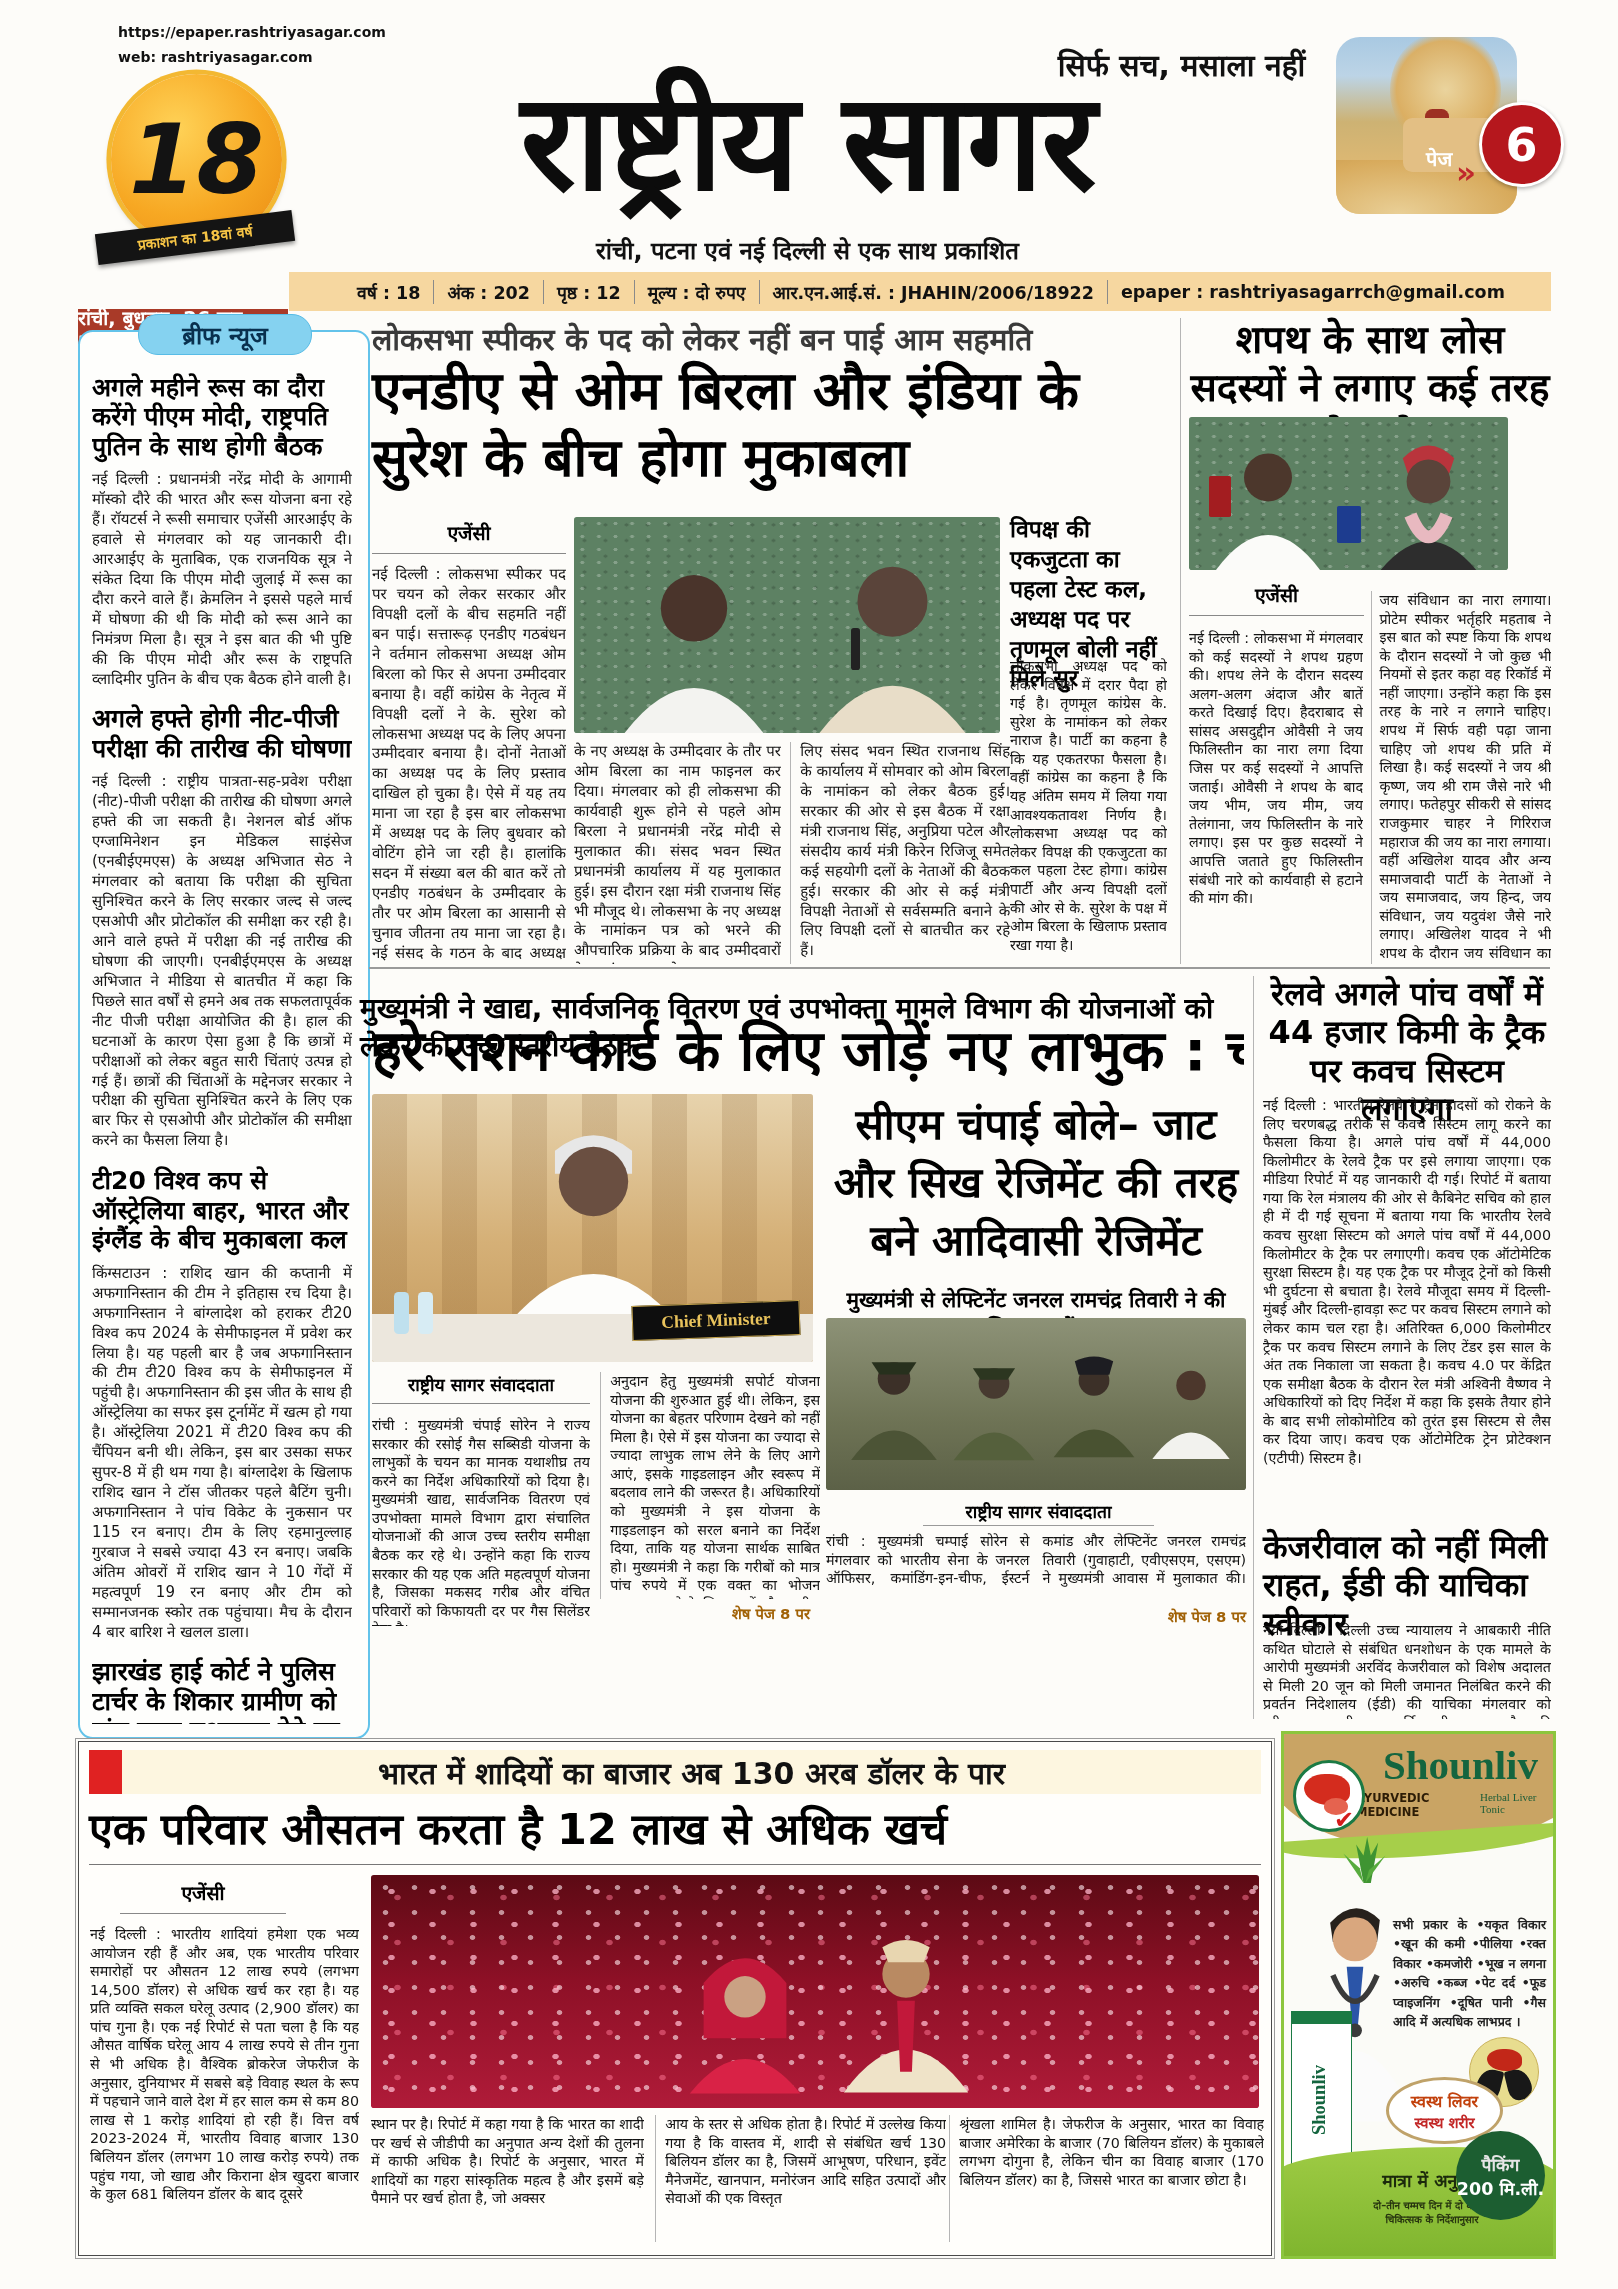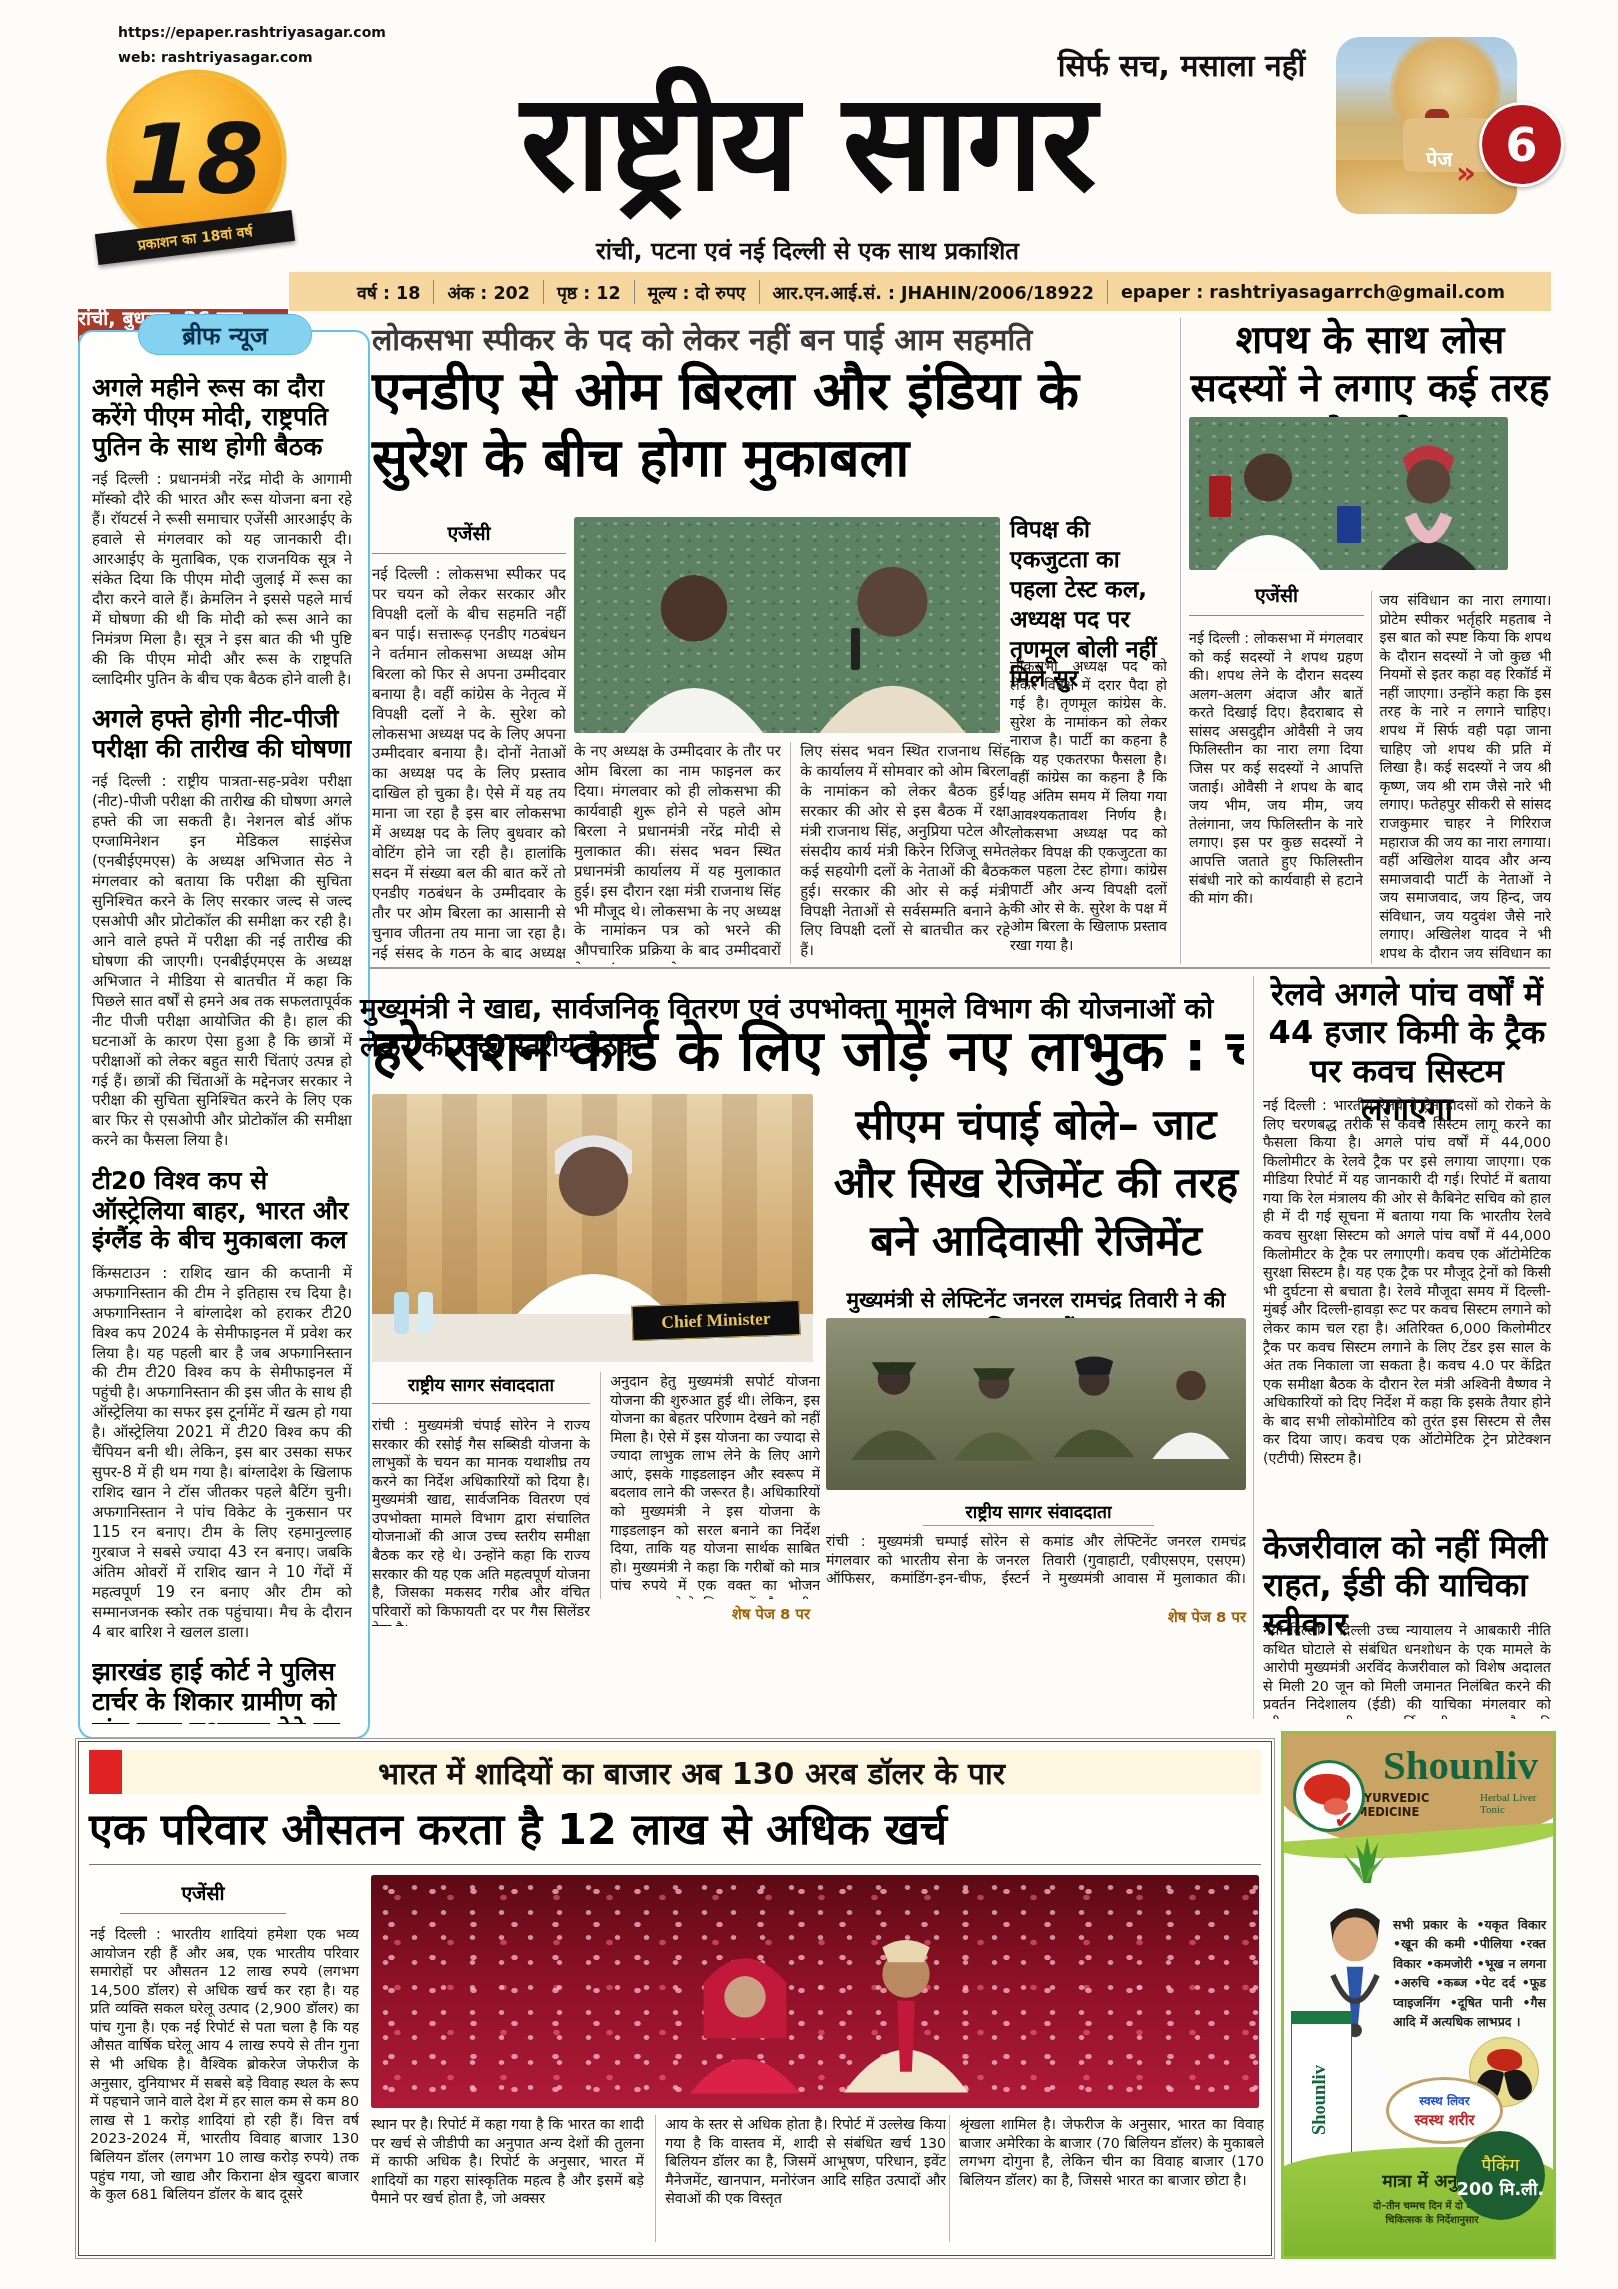--- a/index.html
+++ b/index.html
@@ -283,35 +283,35 @@
 
     <div class="abs" style="left:185px;top:303px;width:68px;height:68px;border-radius:50%;background:#e8dd8f;border:1.8px solid #c9b25a;overflow:hidden;">
       <div class="abs" style="left:16.6px;top:11px;width:35px;height:22px;background:#c22718;border-radius:55% 55% 45% 65%;"></div>
       <path></path>
       <div class="abs" style="left:7.4px;top:31px;width:24px;height:31px;background:#181818;border-radius:60% 10% 40% 40%;transform:rotate(14deg);"></div>
       <div class="abs" style="left:37px;top:31px;width:24px;height:31px;background:#181818;border-radius:10% 60% 40% 40%;transform:rotate(-14deg);"></div>
     </div>
 
     <div class="abs" style="left:102px;top:343px;width:111px;height:61px;border:3.7px solid #bfa269;border-radius:50%;
          display:flex;flex-direction:column;align-items:center;justify-content:center;background:#fff;">
-      <span style="color:#1d4ed8;font-size:12px;font-weight:800;">स्वस्थ लिवर</span>
+      <span style="color:#c2410c;font-size:16px;font-weight:800;">स्वस्थ लिवर</span>
       <span style="color:#c22727;font-size:14.8px;font-weight:800;">स्वस्थ शरीर</span>
     </div>
 
     <div class="abs" style="left:7.4px;top:277px;width:59px;height:166px;background:#fff;border:1.8px solid #1b7a44;border-top:13px solid #1b7a44;">
       <span style="position:absolute;left:16.6px;top:111px;transform:rotate(-90deg);transform-origin:left top;font-size:18.5px;font-weight:700;color:#14653f;font-family:'Liberation Serif',serif;">Shounliv</span>
     </div>
 
     <div class="abs" style="left:-9.2px;top:413px;width:295px;height:111px;background:linear-gradient(180deg,#9ecb44 0%,#7fb52e 100%);border-radius:60% 40% 0 0/28px 46px 0 0;"></div>
     <div class="abs" style="left:79px;top:434px;width:138px;text-align:center;">
       <div style="font-size:17.5px;font-weight:800;color:#1c2a0c;">मात्रा में अनुपात</div>
       <div style="font-size:10px;font-weight:600;color:#27350f;margin-top:5.5px;">दो–तीन चम्मच दिन में दो बार या चिकित्सक के निर्देशानुसार</div>
     </div>
 
     <div class="abs" style="left:172px;top:397px;width:89px;height:89px;border-radius:50%;background:#1c5e31;
          display:flex;flex-direction:column;align-items:center;justify-content:center;">
-      <span style="color:#fde047;font-size:17.5px;font-weight:400;">पैकिंग</span>
+      <span style="color:#e5e5e5;font-size:17.5px;font-weight:700;">पैकिंग</span>
       <span style="color:#fff;font-size:17.5px;font-weight:700;">200 मि.ली.</span>
     </div>
   </div>
 
 </div>
 
 
 </body></html>

